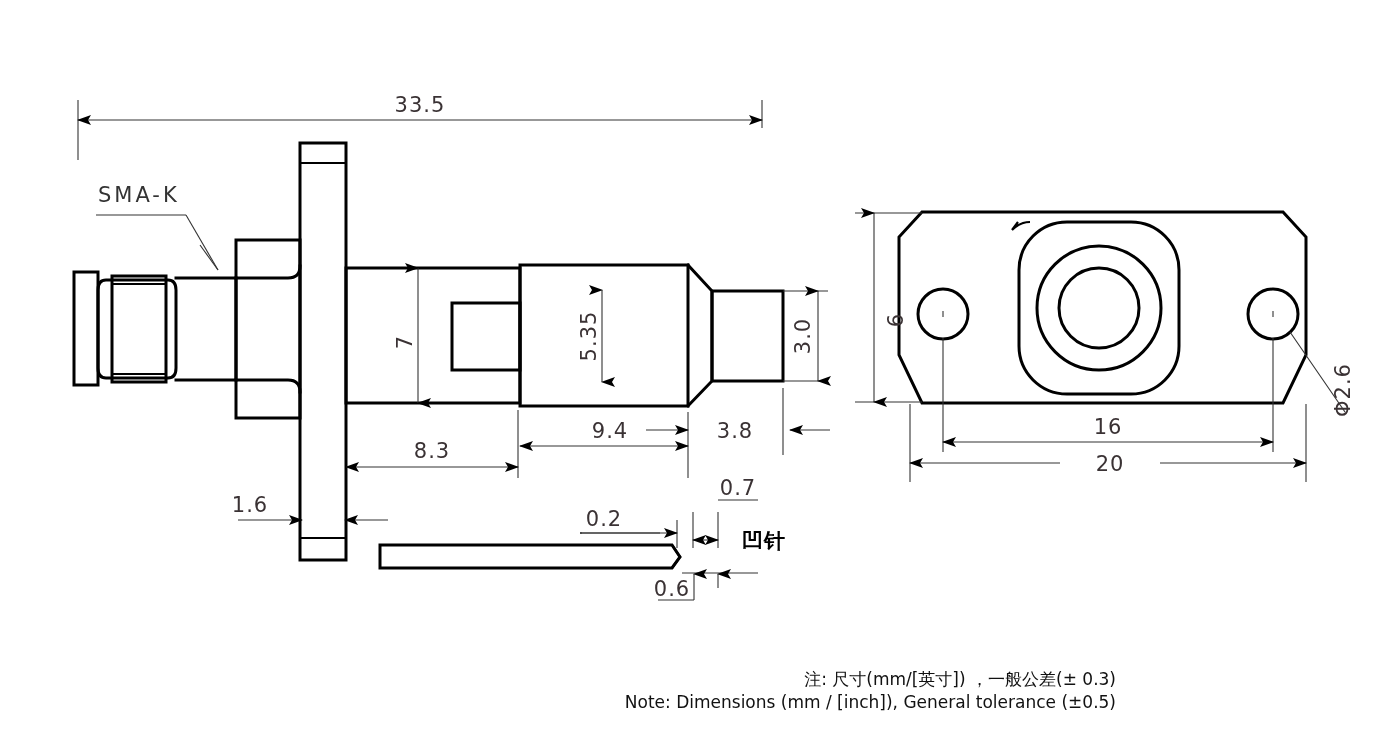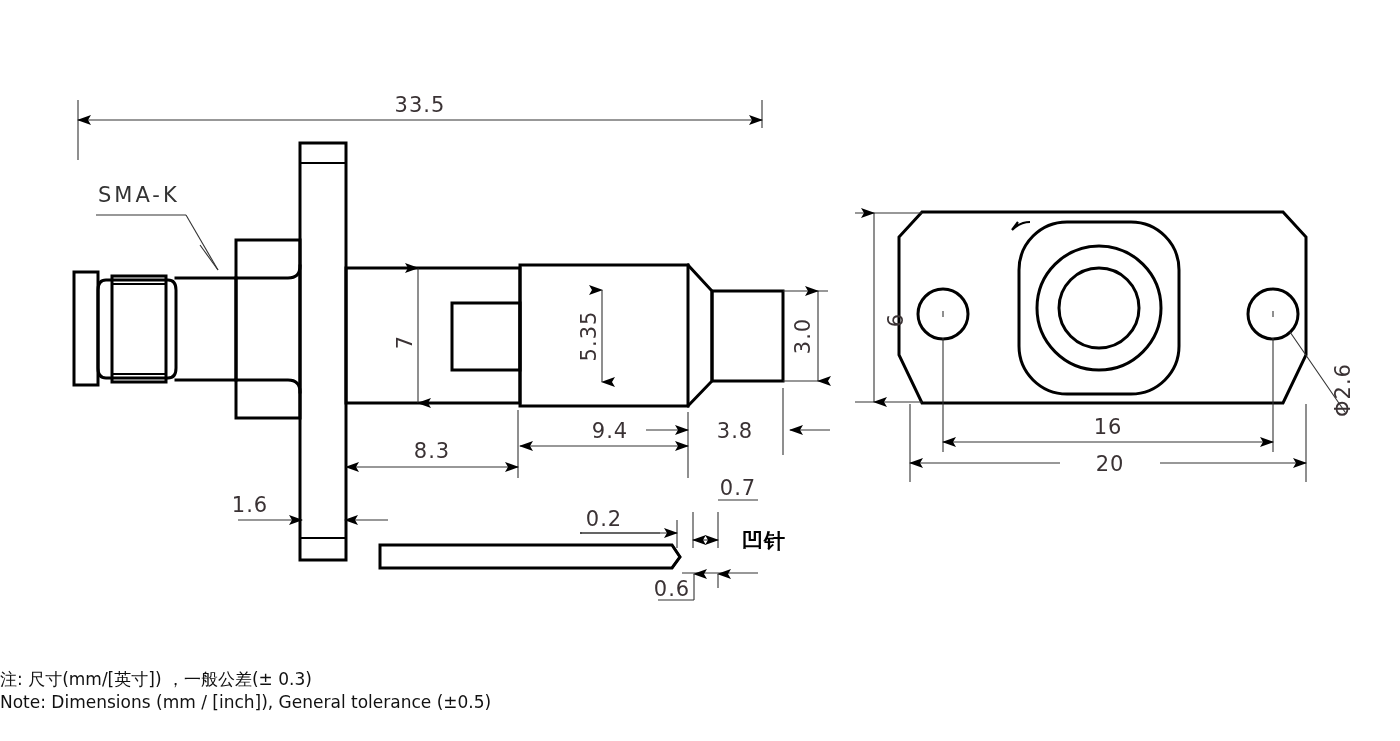--- a/index.html
+++ b/index.html
@@ -1,20 +1,20 @@
 <!DOCTYPE html>
 <html><head>
 <meta charset="utf-8">
 <style>
   html,body{margin:0;padding:0;background:#ffffff;}
   body{width:1400px;height:741px;overflow:hidden;font-family:"DejaVu Sans","Liberation Sans",sans-serif;}
   #stage{position:relative;width:1116px;height:741px;background:#fff;}
   svg#drawing{position:absolute;left:0;top:0;width:1400px;height:741px;display:block;}
   .note-block{
-    position:absolute;left:0;right:0;top:668px;text-align:left;
+    position:absolute;left:0;right:0;top:668px;text-align:right;
     color:#111;line-height:1.35;
   }
   .note-cn{font-size:17px;font-family:"DejaVu Sans","Liberation Sans",sans-serif;}
   .note-en{font-size:17px;font-family:"DejaVu Sans","Liberation Sans",sans-serif;}
   text{font-family:"DejaVu Sans","Liberation Sans",sans-serif;fill:#3a3234;}
   .dimtext{font-size:21px;letter-spacing:1px;}
   .labeltext{font-size:21px;letter-spacing:3px;fill:#333;}
   .cntext{font-size:21px;font-weight:bold;fill:#000;letter-spacing:1px;}
   .obj{fill:none;stroke:#000;stroke-width:3;stroke-linejoin:miter;stroke-linecap:square;}
   .objthin{fill:none;stroke:#000;stroke-width:2.2;}

